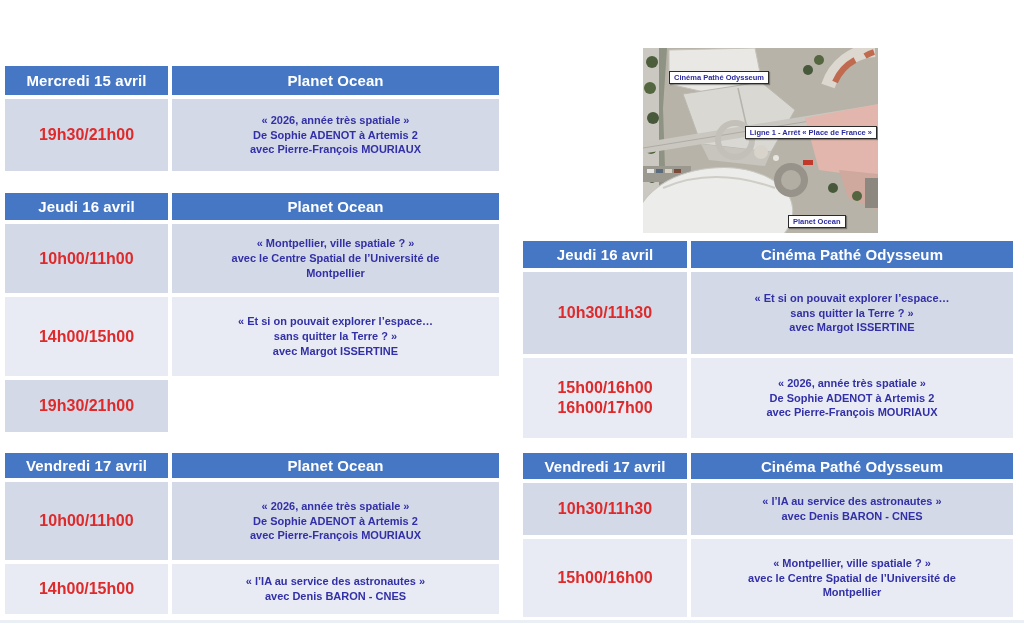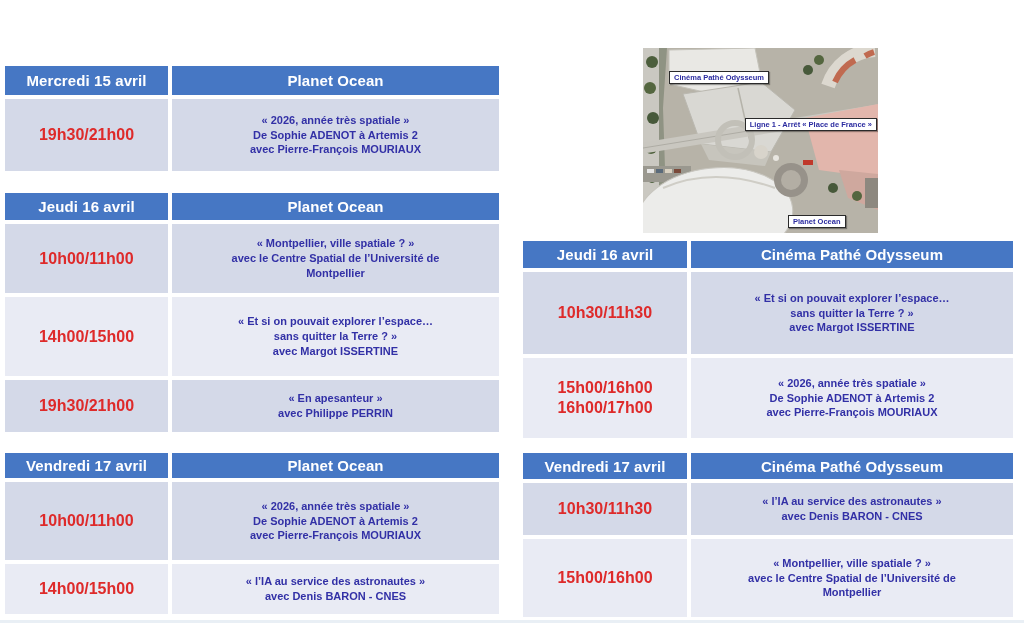--- a/index.html
+++ b/index.html
@@ -61,21 +61,21 @@
     border:1px solid #2a2a2a;
     color:var(--map_label_blue);
     font-size:7.5px;
     font-weight:bold;
     line-height:1.1;
     padding:1.5px 4px;
     white-space:nowrap;
     box-shadow:1px 1px 1px rgba(0,0,0,0.35);
   }
   .lbl-cinema { left:26px; top:23px; }
-  .lbl-tram   { right:1px; top:70px; }
+  .lbl-tram   { right:1px; top:78px; }
   .lbl-planet { left:145px; top:167px; }
 
   
   #bottom-strip {
     position:absolute; left:0; top:620px; width:1024px; height:3px;
     background:#e9eff5;
   }
 </style>
 </head>
 <body>
@@ -109,24 +109,20 @@
     <div class="cell time band-light">
       <div>14h00/15h00</div>
     </div>
     <div class="cell event band-light">
       <div>« Et si on pouvait explorer l’espace…</div>
       <div>sans quitter la Terre ? »</div>
       <div>avec Margot ISSERTINE</div>
     </div>
     <div class="cell time band-dark">
       <div>19h30/21h00</div>
-    </div>
-    <div class="cell event band-dark">
-      <div>« En apesanteur »</div>
-      <div>avec Philippe PERRIN</div>
     </div>
   </div>
 
   <div class="sched-table t3">
     <div class="cell hdr">Vendredi 17 avril</div>
     <div class="cell hdr">Planet Ocean</div>
     <div class="cell time band-dark">
       <div>10h00/11h00</div>
     </div>
     <div class="cell event band-dark">

